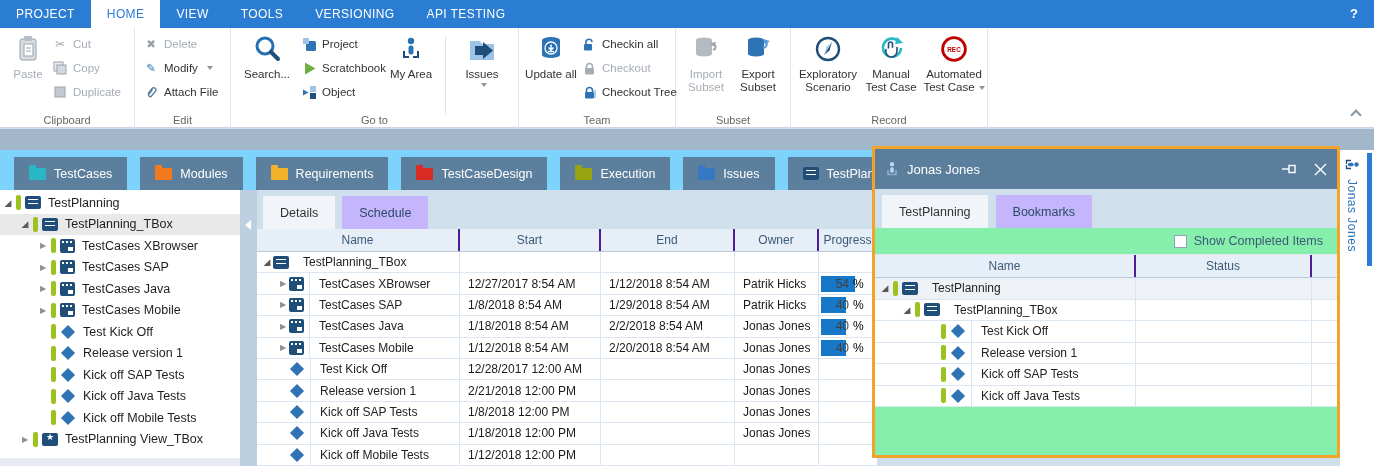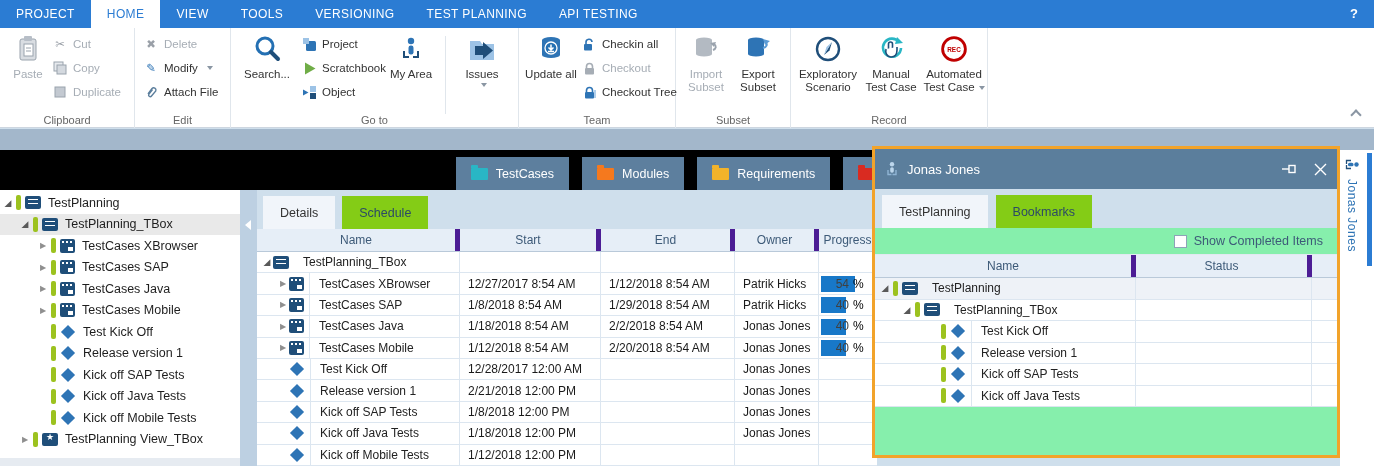--- a/index.html
+++ b/index.html
@@ -23,21 +23,21 @@
   .smallstack { position:absolute; top:4px; display:flex; flex-direction:column; }
   .smallitem { display:flex; align-items:center; gap:5px; height:24px; font-size:11.5px; color:#333; white-space:nowrap; }
   .smallitem.disabled { color:#a6adb5; }
   .sicon { width:16px; height:16px; display:inline-flex; align-items:center; justify-content:center; flex:0 0 16px; }
   .dd { display:inline-block; width:0; height:0; border-left:3.5px solid transparent; border-right:3.5px solid transparent; border-top:4px solid #8a96a3; margin-left:4px; vertical-align:middle; }
   .vdivider { position:absolute; top:8px; height:78px; width:1px; background:#e0e6ec; }
   .ribbon-collapse { position:absolute; right:14px; bottom:8px; width:8px; height:8px; border-left:2px solid #8a96a3; border-top:2px solid #8a96a3; transform:rotate(45deg); }
 
   
   .band { position:absolute; left:0; top:129px; width:100%; height:21px; background:#a3b7cb; }
-  .tabbar { position:absolute; left:0; top:150px; width:100%; height:40px; background:#000000; display:flex; align-items:flex-end; gap:13px; padding-left:14px;justify-content:flex-end; }
+  .tabbar { position:absolute; left:0; top:150px; width:100%; height:40px; background:#7dd3fc; display:flex; align-items:flex-end; gap:13px; padding-left:14px; }
   .dtab { height:33px; background:#5d7f9e; color:#fff; display:flex; align-items:center; gap:8px; padding:0 15px; font-size:12.5px; white-space:nowrap; }
   .folder { position:relative; width:17px; height:12px; border-radius:1px; flex:0 0 17px; }
   .folder::before { content:""; position:absolute; top:-3px; left:0; width:7px; height:3px; border-radius:1px 1px 0 0; background:inherit; }
   .tab-close { color:#d7e2ec; font-size:11px; margin-left:2px; font-family:"DejaVu Sans",sans-serif; }
 
   
   .exp { display:inline-block; width:12px; text-align:center; font-family:"DejaVu Sans",sans-serif; flex:0 0 12px; }
   .exp.open { font-size:9px; color:#595959; }
   .exp.closed { font-size:8px; color:#8f8f8f; }
   .gbar { display:inline-block; width:5px; height:15px; background:#9cc21f; border-radius:2px; margin:0 4px 0 2px; flex:0 0 5px; }
@@ -58,25 +58,25 @@
   .trow { display:flex; align-items:center; height:21.5px; font-size:12.5px; color:#1e1e1e; white-space:nowrap; }
   .trow .tlabel { margin-left:7px; }
   .trow.sel { background:#e9e9e9; }
   .tree-hscroll { position:absolute; left:0; top:458px; width:240px; height:8px; background:#e6ebf1; }
   .splitter { position:absolute; left:240px; top:190px; width:17px; height:276px; background:#bdd0e2; }
   .splitter .arrow { position:absolute; left:5px; top:30px; width:0; height:0; border-top:5px solid transparent; border-bottom:5px solid transparent; border-right:6px solid #fff; }
 
   
   .main { position:absolute; left:257px; top:190px; width:1117px; height:276px; background:#cfdfec; }
   .doc-tabs { position:absolute; left:6px; top:0; height:39px; display:flex; align-items:flex-end; gap:7px; }
-  .sheet-tab { height:33px; display:flex; align-items:center; padding:0 17px; font-size:12.5px; color:#2c4a66; background:#84cc16; }
+  .sheet-tab { height:33px; display:flex; align-items:center; padding:0 17px; font-size:12.5px; color:#2c4a66; background:#c4b5fd; }
   .sheet-tab.active { background:#f1f5fa; color:#333; }
   .grid { position:absolute; left:0; top:39px; width:620px; background:#fff; }
   .ghead { display:flex; height:23px; background:#e6eef7; border-bottom:1px solid #b9c9d9; }
-  .ghead .hc { display:flex; align-items:center; justify-content:center; color:#3d5a78; border-right:5px solid #4c1d95; height:100%; }
+  .ghead .hc { display:flex; align-items:center; justify-content:center; color:#3d5a78; border-right:2px solid #4c1d95; height:100%; }
   .grow { display:flex; height:21.4px; border-bottom:1px solid #dce6f0; background:#fff; }
   .c { display:flex; align-items:center; border-right:1px solid #dce6f0; height:100%; overflow:hidden; white-space:nowrap; }
   .w-name { width:203px; } .w-start { width:141px; } .w-end { width:134px; } .w-owner { width:84px; } .w-prog { width:57px; }
   .c.date, .c.owner { padding-left:8px; color:#1a1a1a; }
   .c.name { padding-left:4px; }
   .ctext { display:flex; align-items:center; height:100%; padding-left:9px; margin-left:5px; }
   .ctext.bordered { border-left:1px solid #dce6f0; }
   .c.prog { position:relative; border-right:none; }
   .pbar { position:absolute; left:2px; top:2.5px; height:16px; background:#1878c8; }
   .pnum { position:absolute; left:6px; top:0; width:24px; height:100%; display:flex; align-items:center; justify-content:flex-end; color:#404040; z-index:1; }
@@ -108,21 +108,20 @@
 <body>
 
 <div class="app">
 
   <div class="menubar">
     <div class="menu-item">PROJECT</div>
     <div class="menu-item active">HOME</div>
     <div class="menu-item">VIEW</div>
     <div class="menu-item">TOOLS</div>
     <div class="menu-item">VERSIONING</div>
-    <div class="menu-item">TEST PLANNING</div>
     <div class="menu-item">API TESTING</div>
     <div class="help-btn">?</div>
   </div>
 
   <div class="ribbon">
 
     <div class="rgroup" style="left:0;width:135px">
       <div class="bigbtn disabled" style="left:6px;width:44px">
         <span class="bicon">
           <svg width="26" height="28">

